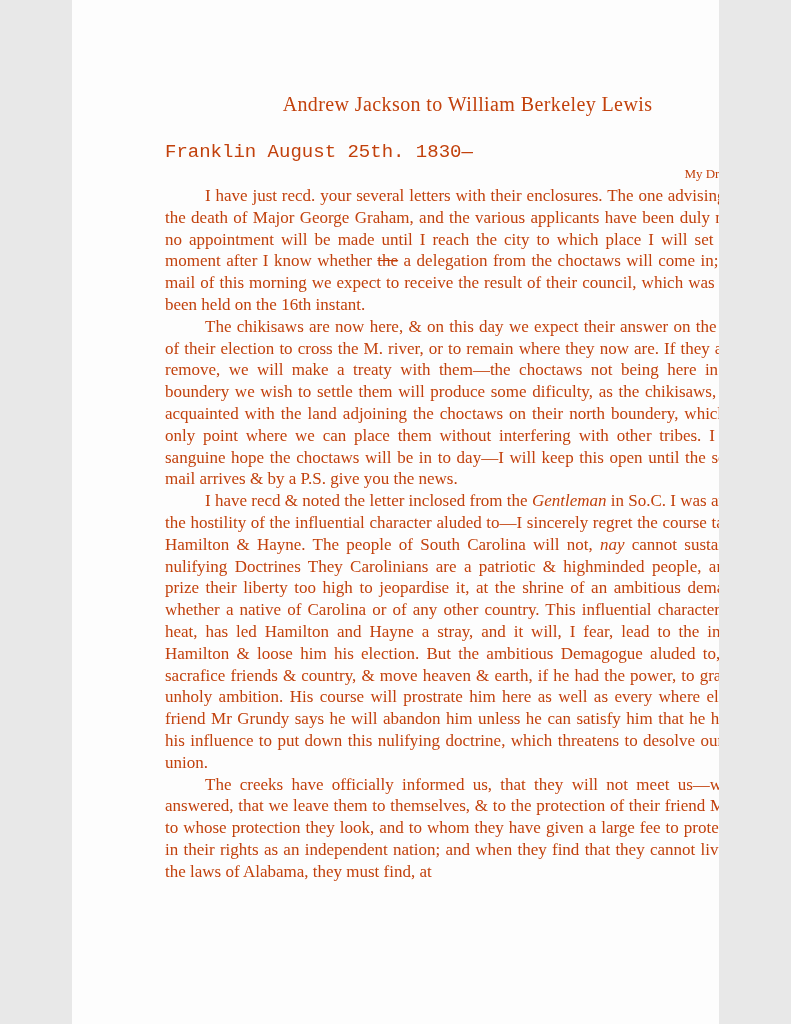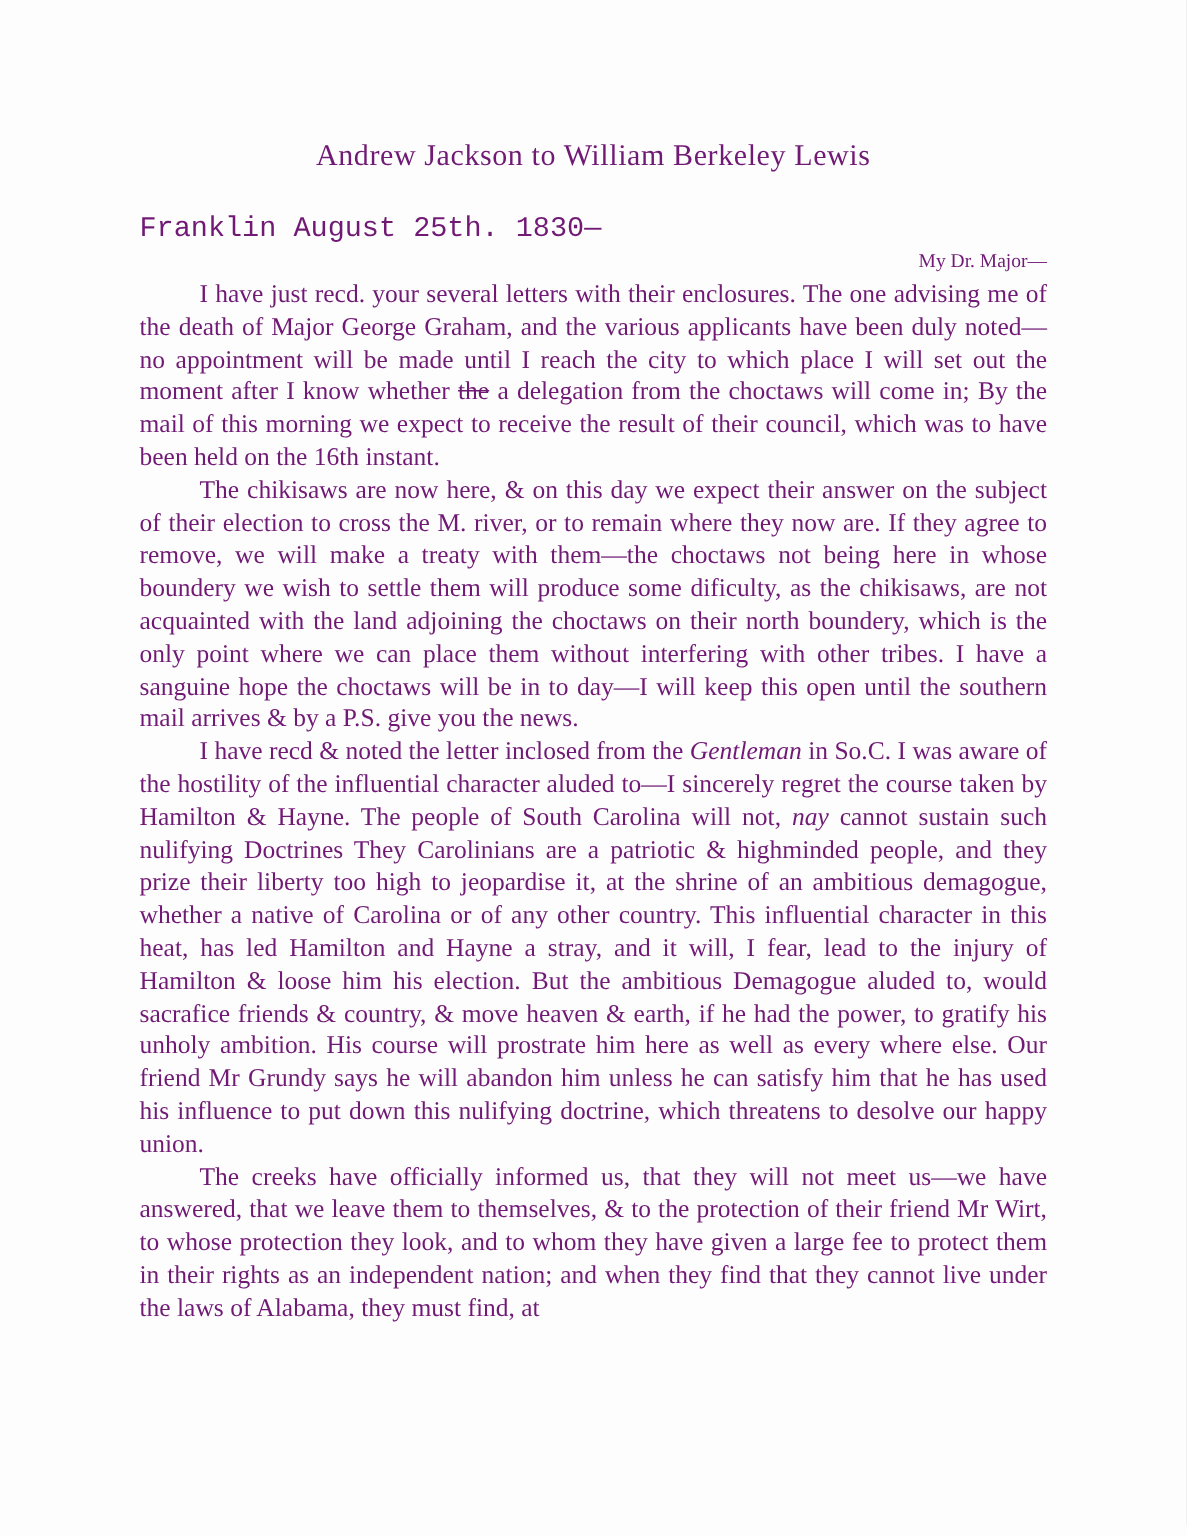--- a/index.html
+++ b/index.html
@@ -2,25 +2,25 @@
 <html><head>
 <meta charset="utf-8">
 <style>
   html, body {
     margin: 0;
     padding: 0;
     background: #e8e8e8;
   }
   .page {
     position: relative;
-    width: 791px;
+    width: 647px;
     height: 1024px;
     margin: 0 auto;
     background: #fdfdfd;
-    color: #701a75;
+    color: #c2410c;
     font-family: "Liberation Serif", "DejaVu Serif", serif;
     overflow: hidden;
   }
   .content {
     position: absolute;
     left: 93px;
     top: 92px;
     width: 605px;
   }
   .title {

